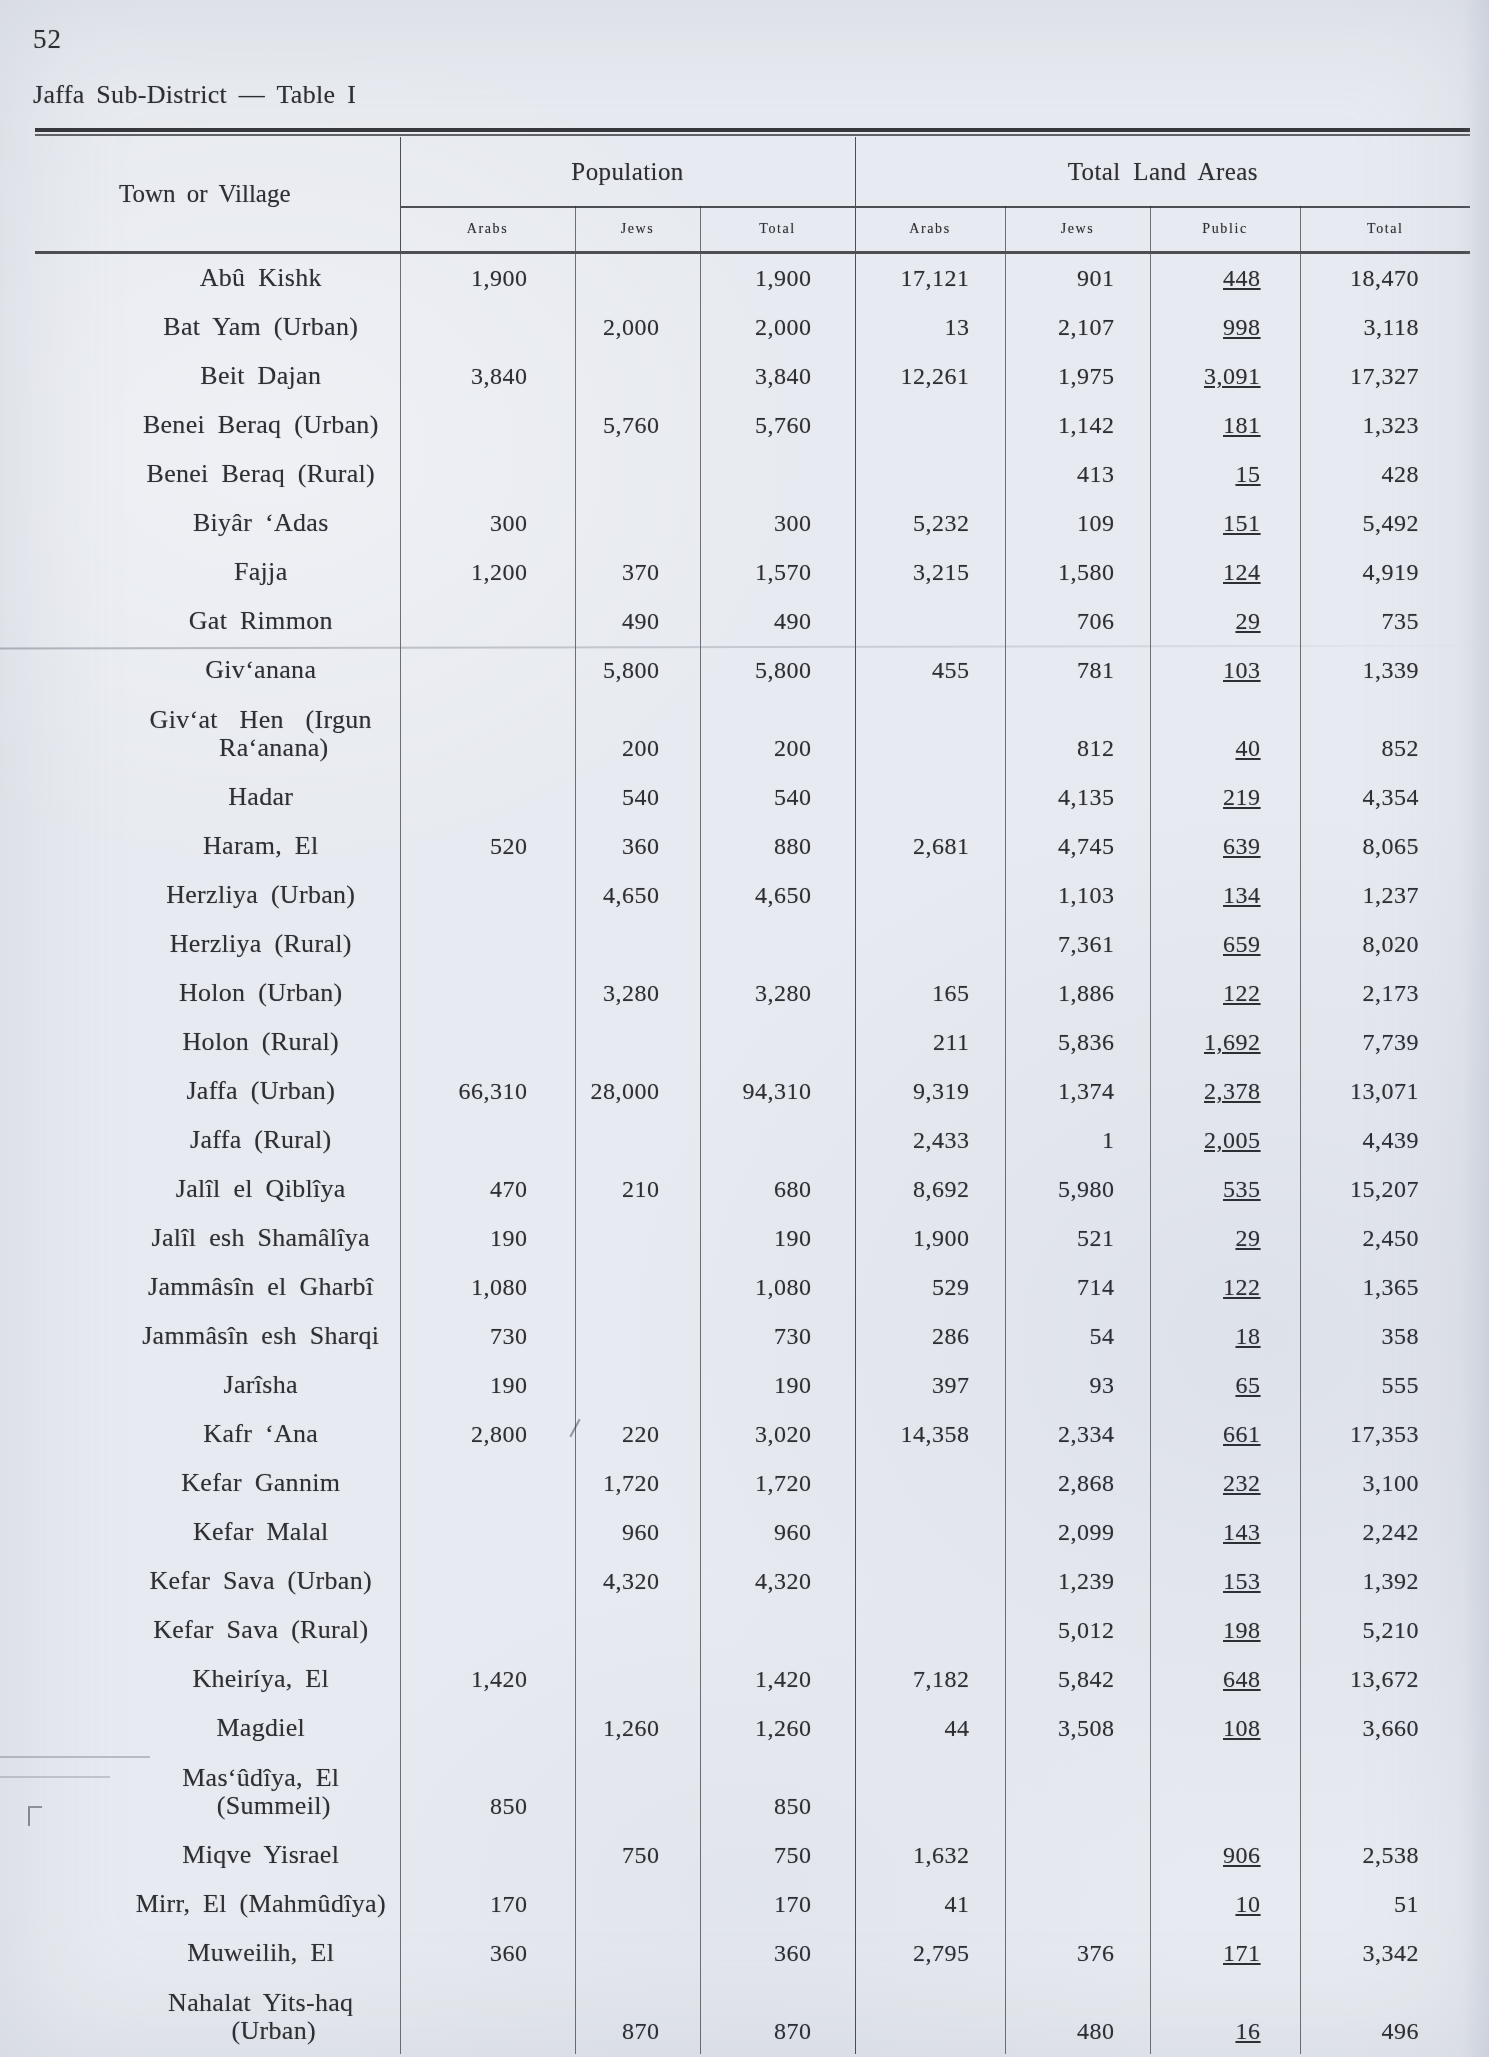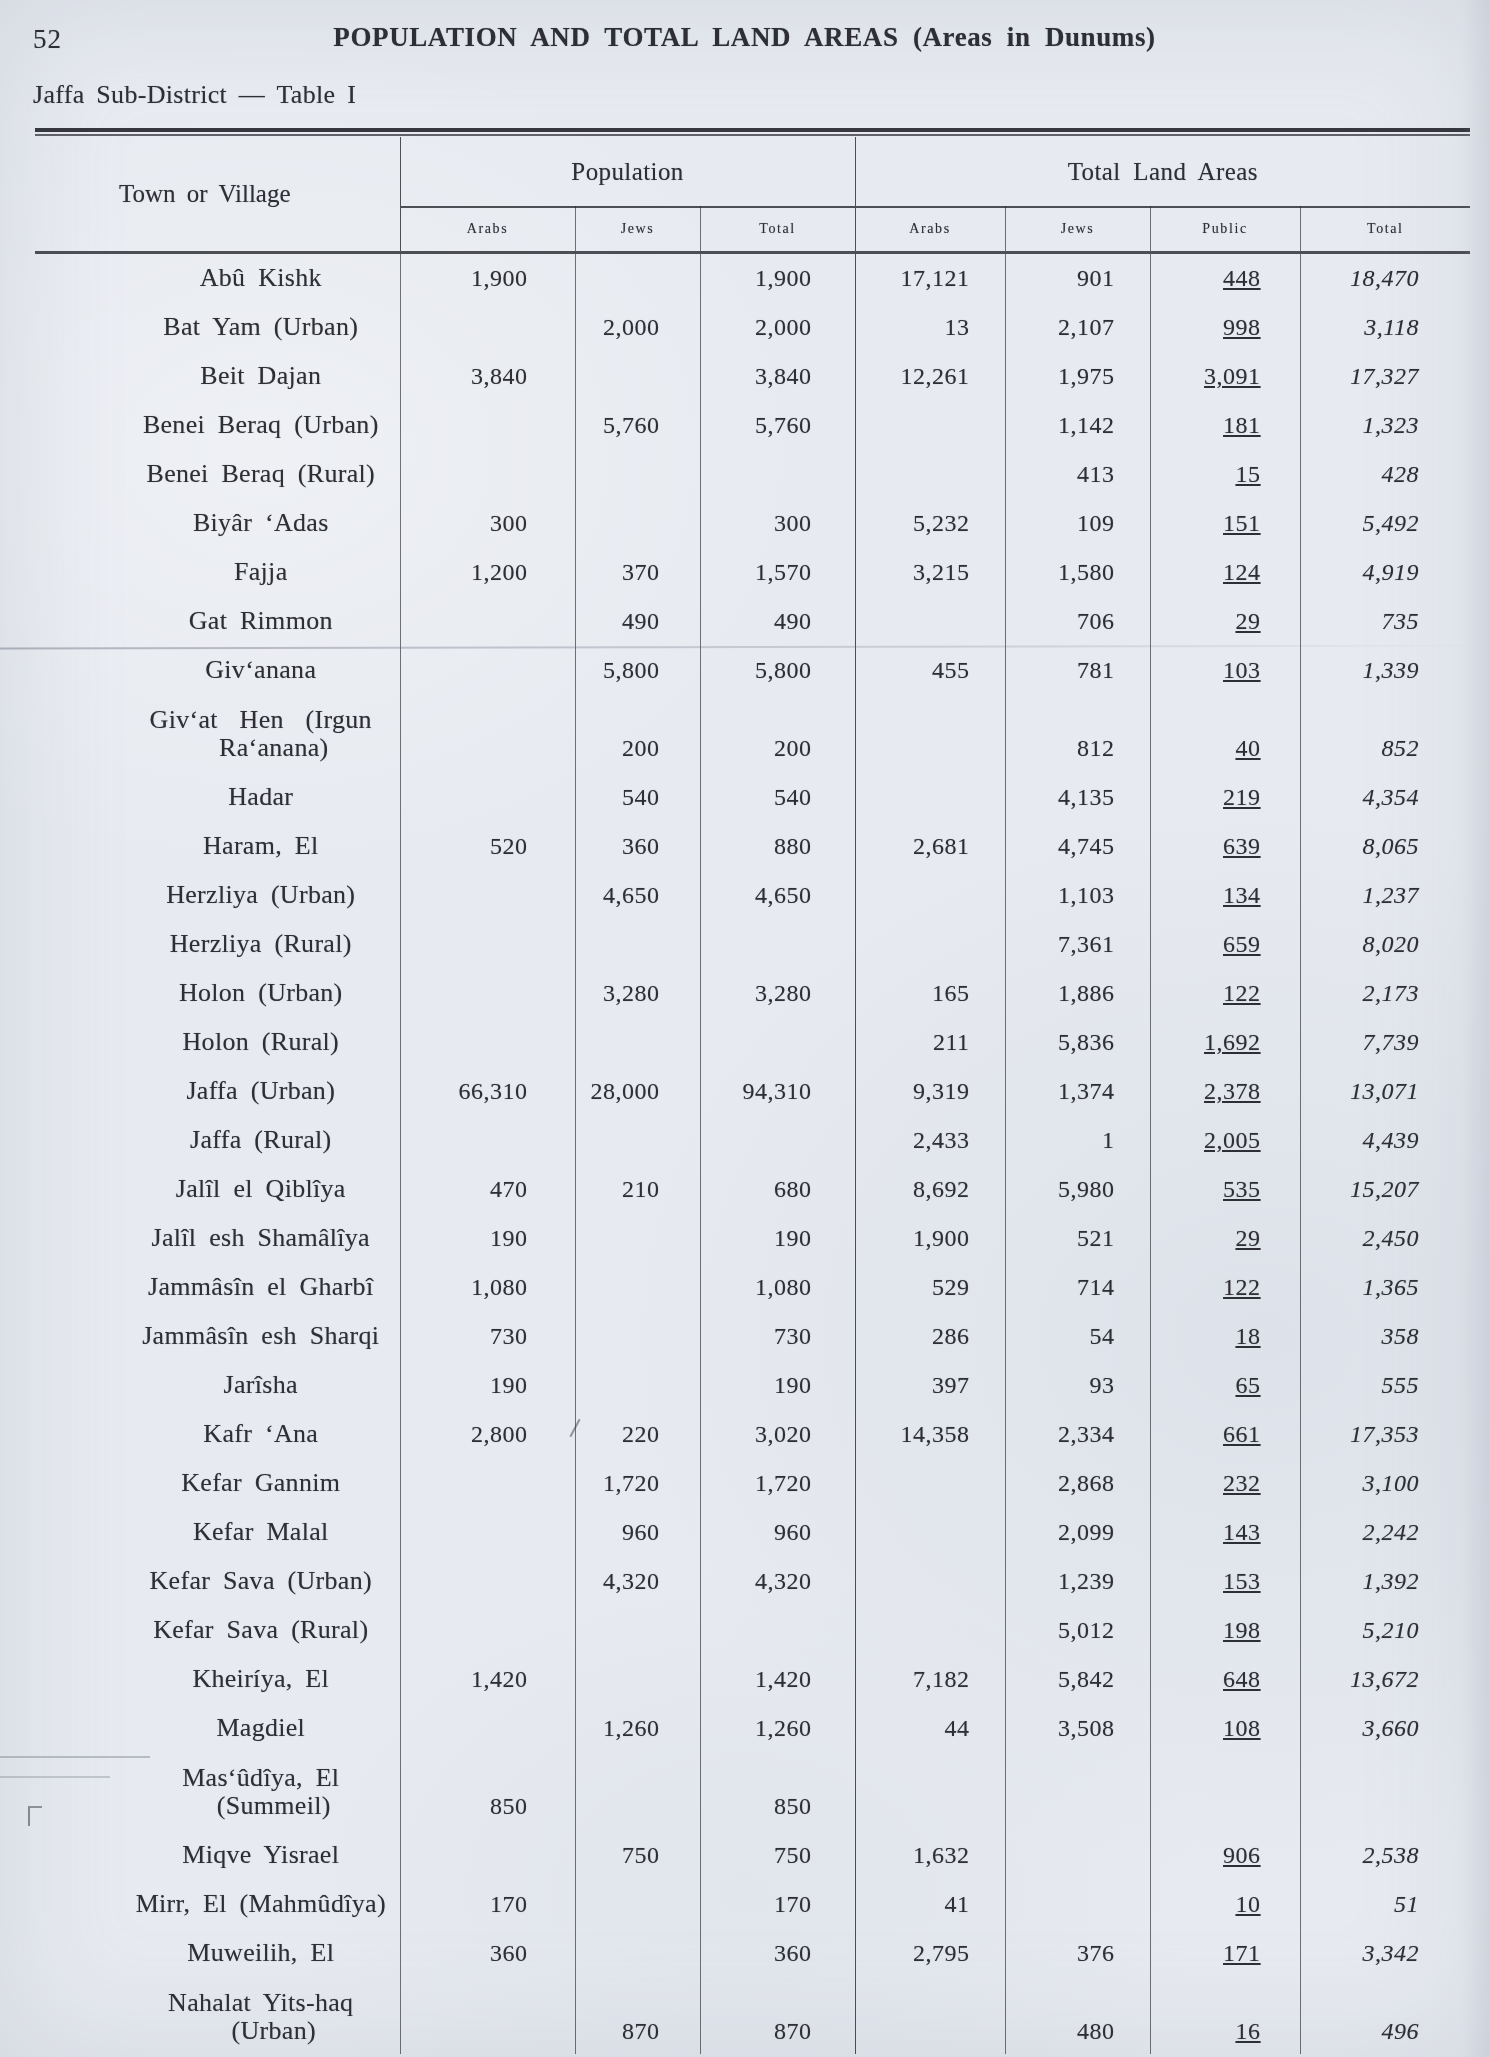--- a/index.html
+++ b/index.html
@@ -96,21 +96,21 @@
     line-height:28px;
     text-align:center;
   }
   tbody td.num{text-align:right;line-height:28px;}
   tbody td.num.c-pa{padding-right:47px;}
   tbody td.num.c-pj{padding-right:40px;}
   tbody td.num.c-pt{padding-right:43px;border-right:1.6px solid var(--rule);}
   tbody td.num.c-la{padding-right:35px;}
   tbody td.num.c-lj{padding-right:35px;}
   tbody td.num.c-lp{padding-right:39px;text-decoration:underline;}
-  tbody td.num.c-lt{padding-right:51px;font-style:italic;}
+  tbody td.num.c-lt{padding-right:51px;}
   td.town .tline2{padding-left:26px;}
   td.town .spread{word-spacing:15px;}
 
   
   .artifact{position:absolute;pointer-events:none;}
   .scanline-a{
     left:0;top:646px;width:1489px;height:2px;
     background:linear-gradient(to right, rgba(95,100,116,.42), rgba(95,100,116,.18) 70%, transparent);
     transform:rotate(-.12deg);
   }
@@ -129,21 +129,20 @@
     left:1462px;top:0;width:27px;height:2057px;
     background:linear-gradient(to right, transparent, rgba(170,178,194,.25));
   }
 </style>
 </head>
 <body>
 
 <div class="page">
 
   <span class="page-num">52</span>
-  <h1 class="doc-title">POPULATION AND TOTAL LAND AREAS (Areas in Dunums)</h1>
   <div class="subtitle">Jaffa Sub-District — Table I</div>
 
   <div class="rule-top"></div>
 
   <table class="stats">
     <colgroup>
       <col class="c-town">
         <col class="c-pa">
         <col class="c-pj">
         <col class="c-pt">

